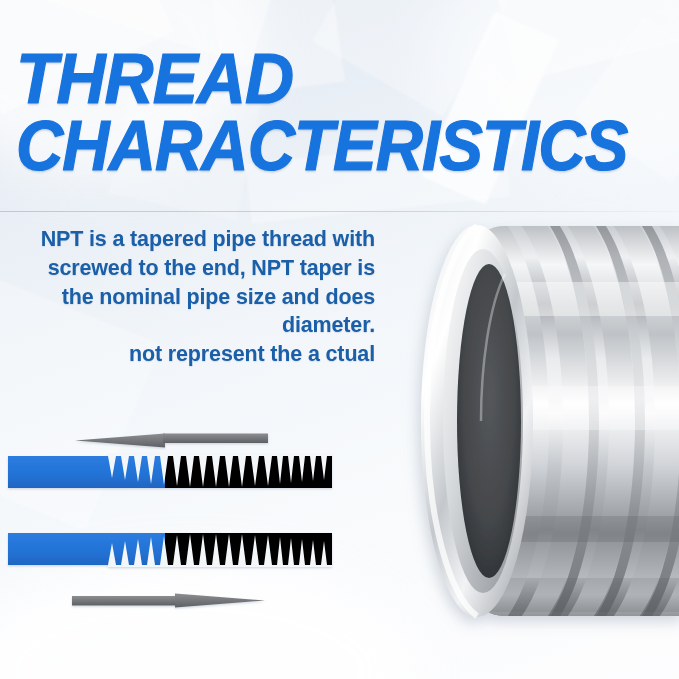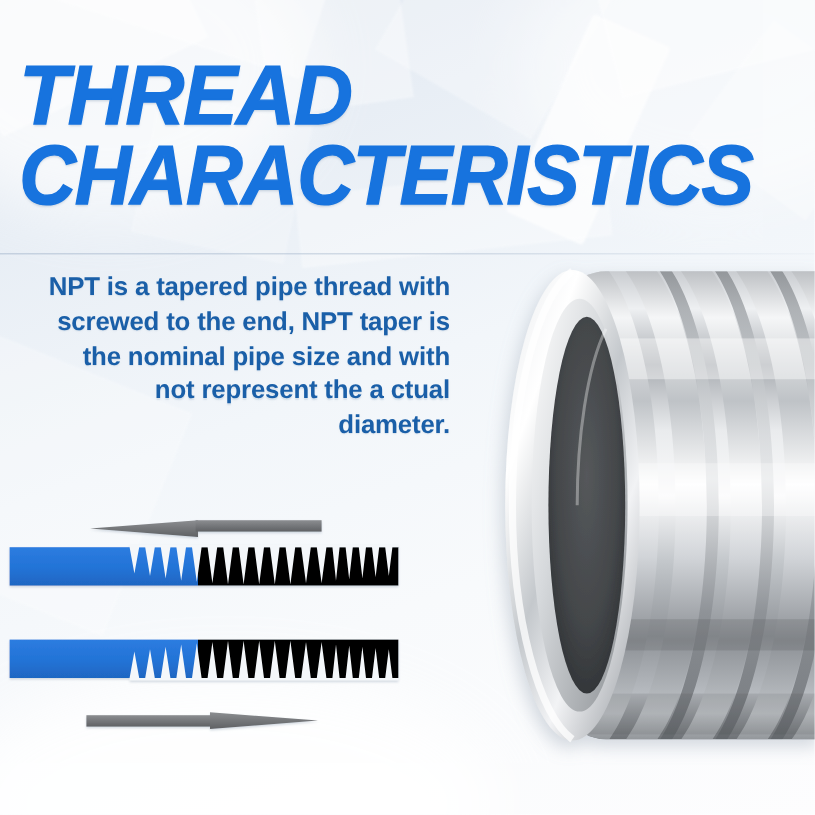--- a/index.html
+++ b/index.html
@@ -133,23 +133,23 @@
   <h1 class="headline">
     <span class="headline-l1">THREAD</span>
     <span class="headline-l2">CHARACTERISTICS</span>
   </h1>
 
   <div class="divider"></div>
 
   <div class="body-copy">
     <p>NPT is a tapered pipe thread with</p>
     <p>screwed to the end, NPT taper is</p>
-    <p>the nominal pipe size and with</p>
+    <p>the nominal pipe size and does</p>
+    <p>diameter.</p>
     <p>not represent the a ctual</p>
-    <p>diameter.</p>
   </div>
 
   <div class="diagram">
     <svg width="360" height="230" viewBox="0 0 360 230" xmlns="http://www.w3.org/2000/svg">
       <defs>
         <linearGradient id="arrowGrad" x1="0" y1="0" x2="0" y2="1">
           <stop offset="0%" stop-color="#8c8e91"></stop>
           <stop offset="45%" stop-color="#77797c"></stop>
           <stop offset="100%" stop-color="#5f6164"></stop>
         </linearGradient>

